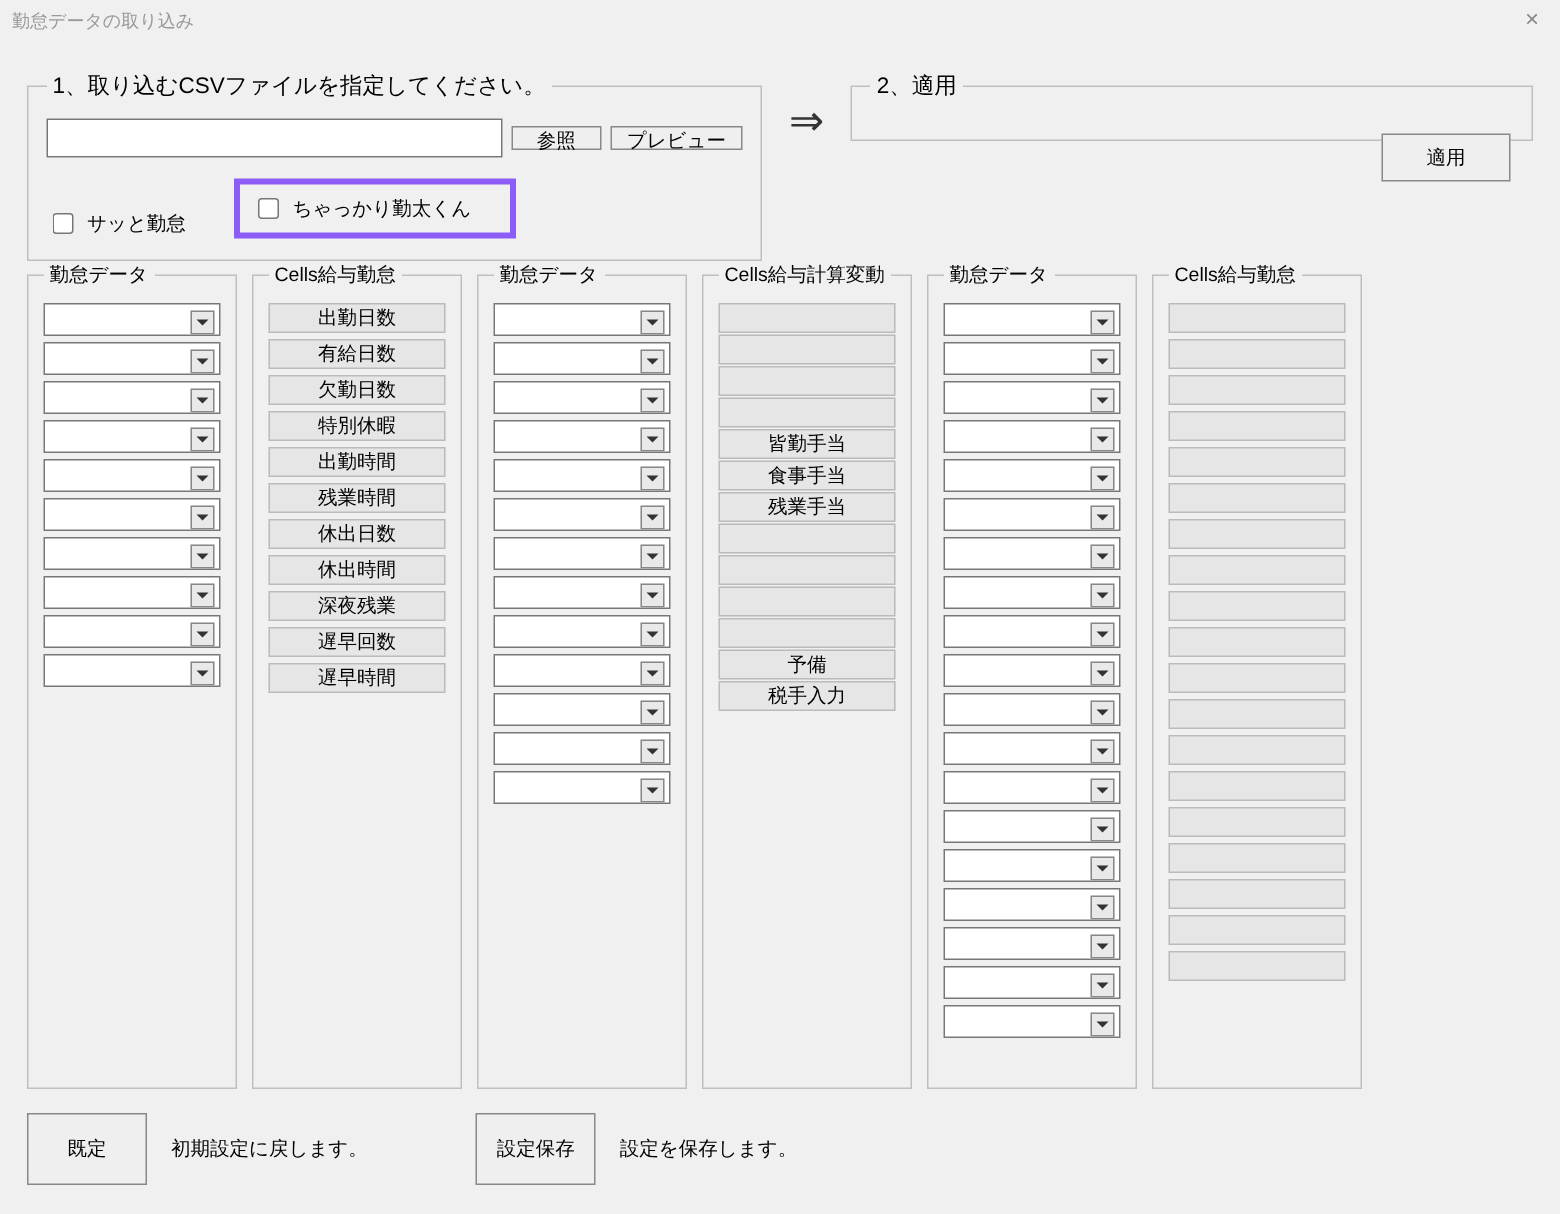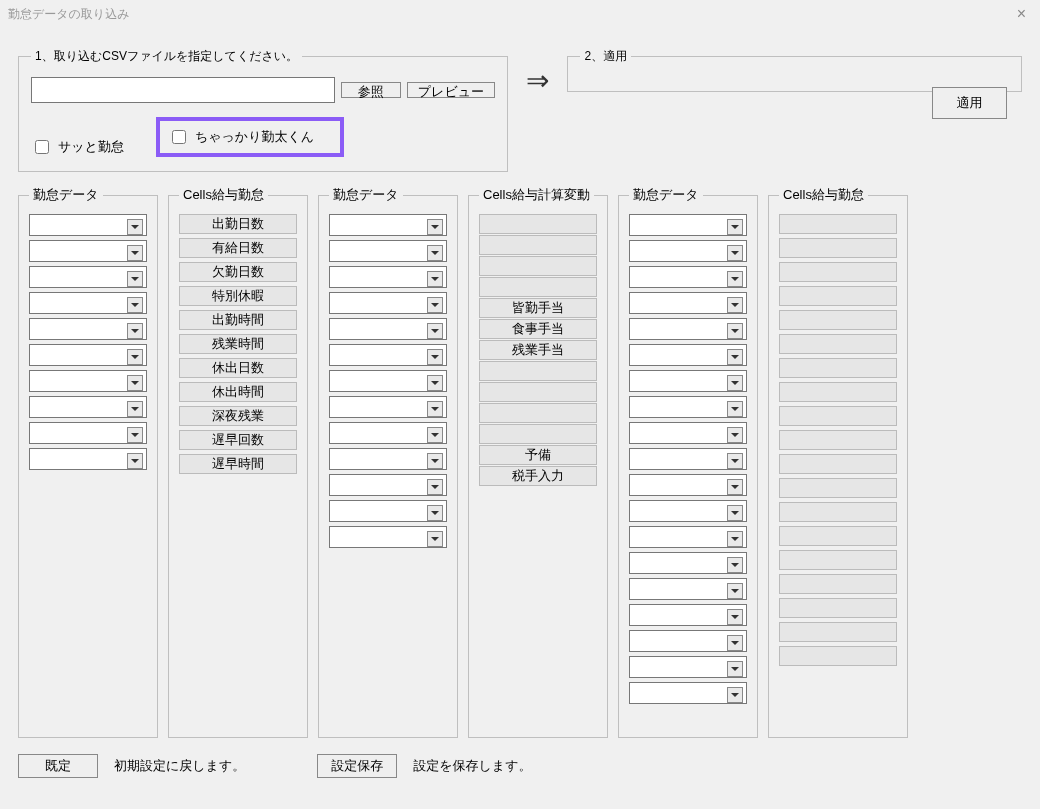--- a/index.html
+++ b/index.html
@@ -40,21 +40,21 @@
     gap: 14px;
   }
   fieldset.group {
     border: 1px solid #bfbfbf;
     padding: 12px 12px 14px 12px;
     margin: 0;
     position: relative;
   }
   fieldset.group > legend {
     padding: 0 4px;
-    font-size: 12px;
+    font-size: 15px;
   }
   .group1 { flex: 0 0 490px; }
   .group2 { flex: 1; }
   .file-row {
     display:flex; gap:6px; align-items:center;
   }
   .file-row input[type=text]{
     flex:1;
     height:26px;
     border:1px solid #777;
@@ -94,28 +94,27 @@
     padding: 16px 4px 0 4px;
     color:#333;
   }
   .group2-inner {
     display:flex; flex-direction:column; gap:8px;
   }
   .group2-line1 { }
   .group2-line2 { display:flex; gap:20px; align-items:center; }
   .group2 .apply-btn {
     position:absolute; right:14px; top:22px;
-    height:32px; width:75px;
+    height:32px; width:86px;
   }
 
   
   .columns {
     display:flex;
     gap: 10px;
-    margin-top: 14px;
     align-items:stretch;
   }
   fieldset.col {
     border:1px solid #bfbfbf;
     margin:0;
     padding: 10px 10px;
     display:flex;
     flex-direction:column;
     gap:6px;
     height: 552px;
@@ -166,21 +165,21 @@
   }
   .label-cell.blank { color:transparent; }
 
   
   .bottom {
     display:flex;
     align-items:center;
     gap: 16px;
     margin-top: 16px;
   }
-  .bottom .btn { height:24px; min-width:80px; }
+  .bottom .btn { height:48px; min-width:80px; }
 </style>
 </head>
 <body>
 
 <div class="titlebar">
   <span>勤怠データの取り込み</span>
   <span class="close">×</span>
 </div>
 
 <div class="content">

